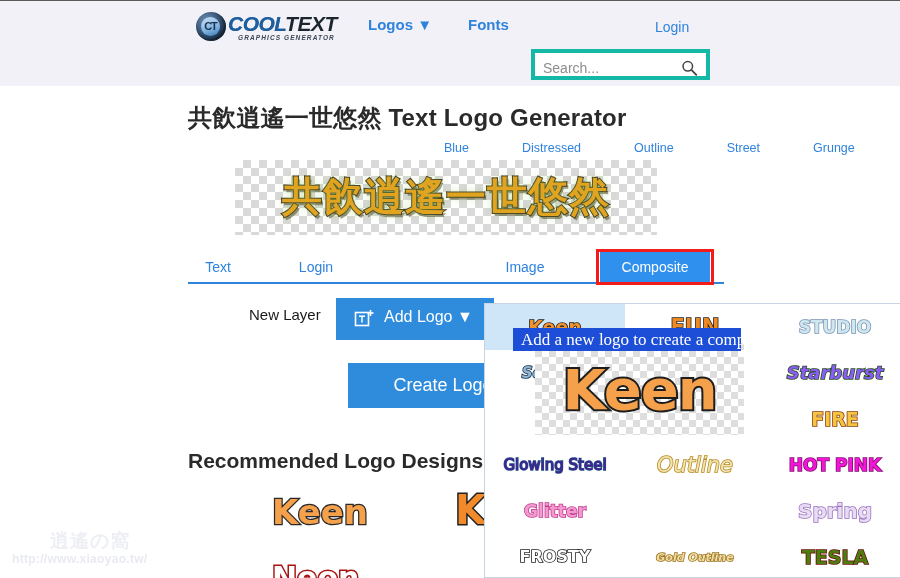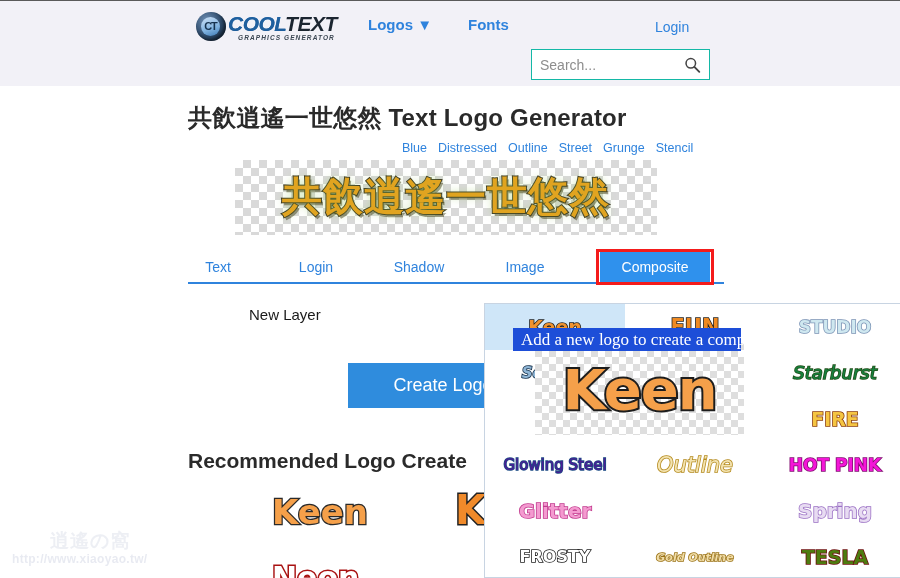--- a/index.html
+++ b/index.html
@@ -42,36 +42,36 @@
   .navlink {
     position: absolute; font-size: 15px; font-weight: bold; color: #2f83dd;
     text-decoration: none; white-space: nowrap; cursor: pointer;
   }
   #nav-logos { left: 368px; top: 15px; }
   #nav-fonts { left: 468px; top: 15px; }
   #nav-login { left: 655px; top: 18px; font-weight: normal; font-size: 14px; color: #2f83dd; }
 
   .searchbox {
     position: absolute; left: 531px; top: 48px; width: 179px; height: 31px;
-    background: #fff; border: 1px solid #14b8a6;
+    background: #fff; border: 4px solid #14b8a6;
   }
   .searchbox input {
     position: absolute; left: 8px; top: 0; width: 140px; height: 29px; border: 0; outline: 0;
     font-size: 14px; color: #4a4a4a; background: transparent; font-family: "Liberation Sans", sans-serif;
   }
   .searchbox input::placeholder { color: #8d8d8d; }
   .search-ic { position: absolute; right: 8px; top: 6px; width: 17px; height: 18px; }
 
   
   .page-title {
     position: absolute; left: 188px; top: 102px; font-size: 24px; font-weight: bold; color: #2a2a2a;
     white-space: nowrap; letter-spacing: 0.2px;
   }
   .style-links { position: absolute; left: 402px; top: 141px; font-size: 12.5px; white-space: nowrap; }
-  .style-links a { color: #2f83dd; text-decoration: none; margin-right: 11px; cursor: pointer; }
+  .style-links a { color: #2f83dd; text-decoration: none; margin-right: 11px; cursor: pointer; margin-left: 42px; }
   .style-links a:last-child { margin-right: 0; }
 
   
   .preview {
     position: absolute; left: 235px; top: 160px; width: 422px; height: 75px;
     background-color: #ffffff;
     background-image:
       linear-gradient(45deg, #d9d9d9 25%, transparent 25%, transparent 75%, #d9d9d9 75%),
       linear-gradient(45deg, #d9d9d9 25%, transparent 25%, transparent 75%, #d9d9d9 75%);
     background-size: 16px 16px;
@@ -235,32 +235,41 @@
     <a>Blue</a><a>Distressed</a><a>Outline</a><a>Street</a><a>Grunge</a><a>Stencil</a>
   </div>
 
   <div class="preview">
     <div class="preview-text">共飲逍遙一世悠然</div>
   </div>
 
   <div class="tabs">
     <div class="tab" id="tab-text">Text</div>
     <div class="tab" id="tab-logo">Login</div>
-    <div class="tab" id="tab-shadow">Shadow</div>
     <div class="tab" id="tab-image">Image</div>
     <div class="tab" id="tab-composite">Composite</div>
   </div>
   <div class="redbox"></div>
 
   <div class="newlayer-label">New Layer</div>
 
+  <div class="addlogo-btn">
+    <svg class="addlogo-ic" viewBox="0 0 20 20">
+      <rect x="1.5" y="3.5" width="13" height="13" fill="none" stroke="#ffffff" stroke-width="1.6"></rect>
+      <line x1="5" y1="7.2" x2="11" y2="7.2" stroke="#ffffff" stroke-width="1.5"></line>
+      <line x1="8" y1="7.2" x2="8" y2="13.4" stroke="#ffffff" stroke-width="1.5"></line>
+      <line x1="16.5" y1="1" x2="16.5" y2="7" stroke="#ffffff" stroke-width="1.6"></line>
+      <line x1="13.5" y1="4" x2="19.5" y2="4" stroke="#ffffff" stroke-width="1.6"></line>
+    </svg>
+    <div class="addlogo-txt">Add Logo ▼</div>
+  </div>
 
   <div class="createlogo-btn">Create Logo</div>
 
-  <div class="rec-heading">Recommended Logo Create</div>
+  <div class="rec-heading">Recommended Logo Designs</div>
   <div class="rec-keen">Keen</div>
   <div class="rec-second">Keen</div>
   <div class="rec-keen2">Neon</div>
 
   <div class="watermark">
     <div class="wm-glyphs">逍遙の窩</div>
     <div class="wm-url">http://www.xiaoyao.tw/</div>
   </div>
 
   <div class="dropdown">
@@ -274,42 +283,42 @@
         <div class="dd-cell" style="left: 280px; top: 0px;">
           <span class="lbl" style="font-size: 17px; font-weight: bold; font-style: normal; color: rgb(207, 232, 240); -webkit-text-stroke: 1.6px rgb(122, 147, 181); paint-order: stroke;">STUDIO</span>
         </div>
         <div class="dd-cell" style="left: 0px; top: 46px;">
           <span class="lbl" style="font-size: 15px; font-weight: bold; font-style: italic; color: rgb(143, 182, 214); -webkit-text-stroke: 1.6px rgb(22, 48, 74); paint-order: stroke;">Scraffiti</span>
         </div>
         <div class="dd-cell" style="left: 140px; top: 46px;">
           <span class="lbl" style="font-size: 16px; font-weight: bold; font-style: normal; color: rgb(74, 143, 60); -webkit-text-stroke: 1.6px rgb(29, 63, 20); paint-order: stroke;">Party</span>
         </div>
         <div class="dd-cell" style="left: 280px; top: 46px;">
-          <span class="lbl" style="font-size: 18px; font-weight: normal; font-style: italic; color: #15803d; -webkit-text-stroke: 1.6px rgb(36, 80, 26); paint-order: stroke;">Starburst</span>
+          <span class="lbl" style="font-size: 18px; font-weight: bold; font-style: italic; color: #8b5cf6; -webkit-text-stroke: 1.6px rgb(36, 80, 26); paint-order: stroke;">Starburst</span>
         </div>
         <div class="dd-cell" style="left: 0px; top: 92px;">
           <span class="lbl" style="font-size: 22px; font-weight: bold; font-style: normal; color: rgb(182, 224, 38); -webkit-text-stroke: 1.6px rgb(78, 107, 13); paint-order: stroke;">iT</span>
         </div>
         <div class="dd-cell" style="left: 140px; top: 92px;">
           <span class="lbl" style="font-size: 16px; font-weight: bold; font-style: normal; color: rgb(214, 75, 30); -webkit-text-stroke: 1.6px rgb(92, 26, 6); paint-order: stroke;">Burning</span>
         </div>
         <div class="dd-cell" style="left: 280px; top: 92px;">
           <span class="lbl" style="font-size: 19px; font-weight: bold; font-style: normal; color: rgb(245, 197, 66); -webkit-text-stroke: 1.6px rgb(138, 59, 6); paint-order: stroke;">FIRE</span>
         </div>
         <div class="dd-cell" style="left: 0px; top: 138px;">
           <span class="lbl" style="font-size: 15px; font-weight: normal; font-style: normal; color: #4c1d95; -webkit-text-stroke: 1.6px rgb(27, 74, 132); paint-order: stroke;">Glowing Steel</span>
         </div>
         <div class="dd-cell" style="left: 140px; top: 138px;">
           <span class="lbl" style="font-size: 21px; font-weight: normal; font-style: italic; color: rgb(243, 227, 176); -webkit-text-stroke: 1.6px rgb(181, 139, 30); paint-order: stroke;">Outline</span>
         </div>
         <div class="dd-cell" style="left: 280px; top: 138px;">
           <span class="lbl" style="font-size: 17px; font-weight: bold; font-style: normal; color: rgb(244, 22, 216); -webkit-text-stroke: 1.6px rgb(125, 10, 108); paint-order: stroke;">HOT PINK</span>
         </div>
         <div class="dd-cell" style="left: 0px; top: 184px;">
-          <span class="lbl" style="font-size: 20px; font-weight: bold; font-style: normal; color: rgb(244, 154, 208); -webkit-text-stroke: 1.6px rgb(194, 59, 142); paint-order: stroke;">Glitter</span>
+          <span class="lbl" style="font-size: 17px; font-weight: bold; font-style: normal; color: rgb(244, 154, 208); -webkit-text-stroke: 1.6px rgb(194, 59, 142); paint-order: stroke;">Glitter</span>
         </div>
         <div class="dd-cell" style="left: 280px; top: 184px;">
           <span class="lbl" style="font-size: 20px; font-weight: bold; font-style: normal; color: rgb(232, 220, 242); -webkit-text-stroke: 1.6px rgb(154, 111, 196); paint-order: stroke;">Spring</span>
         </div>
         <div class="dd-cell" style="left: 0px; top: 230px;">
           <span class="lbl" style="font-size: 16px; font-weight: bold; font-style: normal; color: rgb(255, 255, 255); -webkit-text-stroke: 1.6px rgb(28, 28, 28); paint-order: stroke;">FROSTY</span>
         </div>
         <div class="dd-cell" style="left: 140px; top: 230px;">
           <span class="lbl" style="font-size: 11px; font-weight: bold; font-style: italic; color: rgb(240, 220, 166); -webkit-text-stroke: 1.6px rgb(156, 116, 24); paint-order: stroke;">Gold Outline</span>
         </div>

